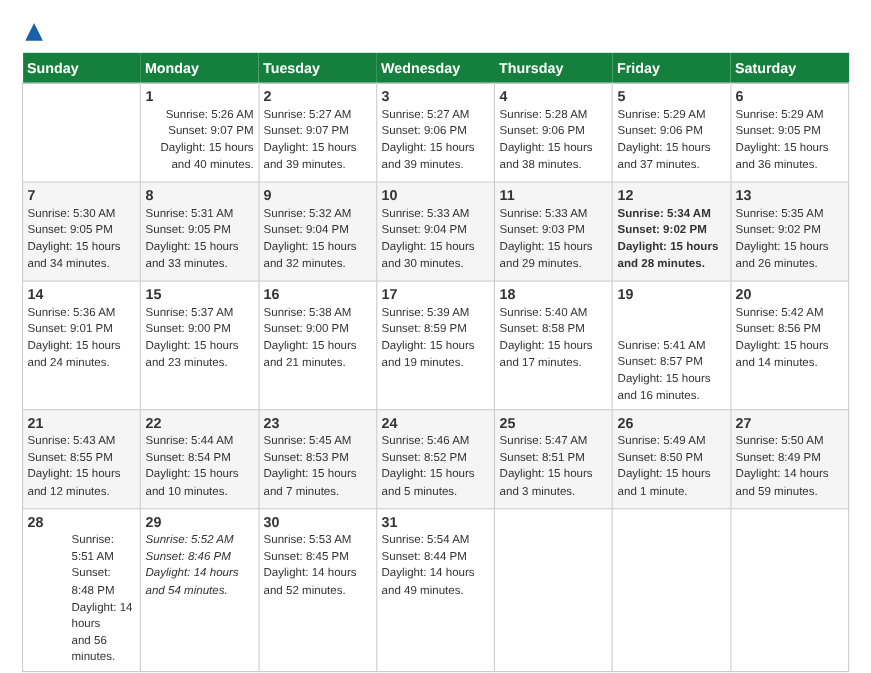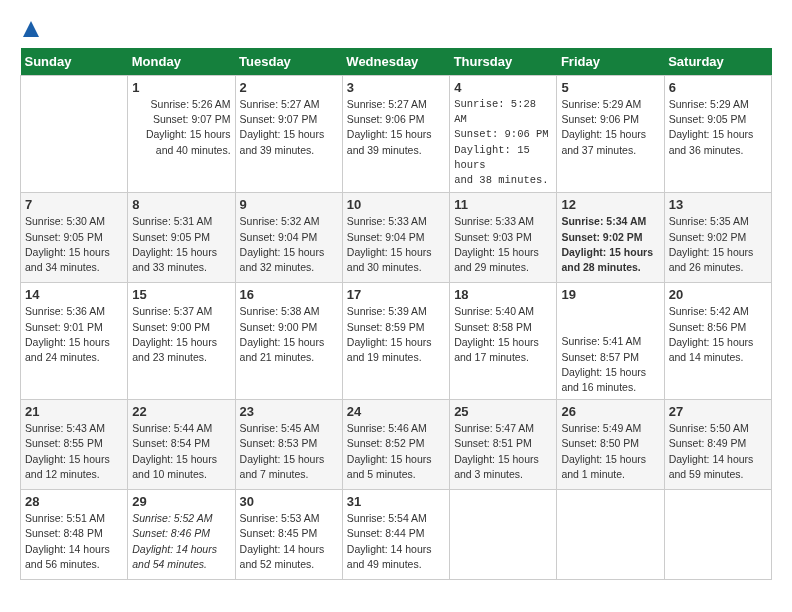--- a/index.html
+++ b/index.html
@@ -138,21 +138,21 @@
         </td>
         <td>
           <span class="day-num">3</span>
           <div class="day-detail" style="white-space: pre-line;">Sunrise: 5:27 AM
 Sunset: 9:06 PM
 Daylight: 15 hours
 and 39 minutes.</div>
         </td>
         <td>
           <span class="day-num">4</span>
-          <div class="day-detail" style="white-space: pre-line; font-family: Liberation Mono, monospace;">Sunrise: 5:28 AM
+          <div class="day-detail" style="white-space: pre-line;">Sunrise: 5:28 AM
 Sunset: 9:06 PM
 Daylight: 15 hours
 and 38 minutes.</div>
         </td>
         <td>
           <span class="day-num">5</span>
           <div class="day-detail" style="white-space: pre-line;">Sunrise: 5:29 AM
 Sunset: 9:06 PM
 Daylight: 15 hours
 and 37 minutes.</div>
@@ -314,21 +314,21 @@
           <span class="day-num">27</span>
           <div class="day-detail" style="white-space: pre-line;">Sunrise: 5:50 AM
 Sunset: 8:49 PM
 Daylight: 14 hours
 and 59 minutes.</div>
         </td>
       </tr>
       <tr>
         <td>
           <span class="day-num">28</span>
-          <div class="day-detail" style="white-space: pre-line;">Sunrise: 5:51 AM
+          <div class="day-detail" style="white-space: pre-line; margin-left: 40px;">Sunrise: 5:51 AM
 Sunset: 8:48 PM
 Daylight: 14 hours
 and 56 minutes.</div>
         </td>
         <td>
           <span class="day-num">29</span>
           <div class="day-detail" style="white-space: pre-line; font-style: italic;">Sunrise: 5:52 AM
 Sunset: 8:46 PM
 Daylight: 14 hours
 and 54 minutes.</div>

